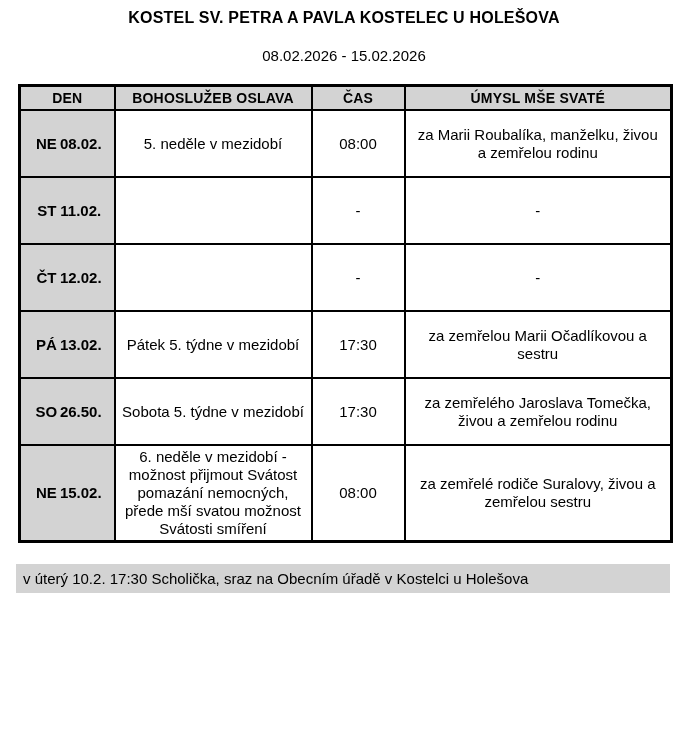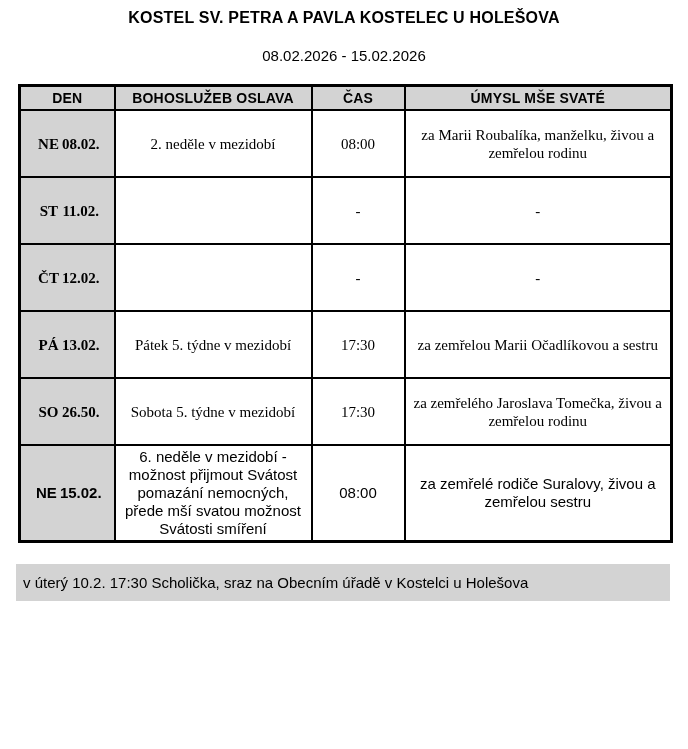--- a/index.html
+++ b/index.html
@@ -54,40 +54,40 @@
     padding: 1px 2px;
     letter-spacing: 0.2px;
   }
   table.schedule td {
     font-size: 15px;
     text-align: center;
     vertical-align: middle;
     padding: 2px 6px;
     line-height: 18px;
   }
-  tr.row { height: 67px; font-family: Liberation Serif, serif; }
+  tr.row { height: 67px; }
   tr.row-tall { height: 86px; }
   td.day-cell {
     background: #d3d3d3;
     font-weight: bold;
     text-align: left;
     padding: 2px 2px 2px 5px;
     white-space: nowrap;
   }
   td.day-cell .day-abbr {
     display: inline-block;
     min-width: 27px;
   }
   td.time-cell { padding: 2px 2px; }
   td.intention-cell { padding: 2px 3px; }
   
   .footer-note {
     box-sizing: border-box;
     width: 654px;
-    height: 37px;
+    height: 29px;
     margin: 21px 0 0 16px;
     background: #d3d3d3;
     display: flex;
     align-items: center;
     padding-left: 7px;
     font-size: 15px;
   }
 </style>
 </head>
 <body>
@@ -110,21 +110,21 @@
       <tr>
         <th>DEN</th>
         <th>BOHOSLUŽEB OSLAVA</th>
         <th>ČAS</th>
         <th>ÚMYSL MŠE SVATÉ</th>
       </tr>
     </thead>
     <tbody>
       <tr class="row">
         <td class="day-cell"><span class="day-abbr">NE</span><span>08.02.</span></td>
-        <td class="celebration-cell">2. neděle v mezidobí</td>
+        <td class="celebration-cell">5. neděle v mezidobí</td>
         <td class="time-cell">08:00</td>
         <td class="intention-cell">za Marii Roubalíka, manželku, živou a zemřelou rodinu</td>
       </tr>
       <tr class="row">
         <td class="day-cell"><span class="day-abbr">ST</span><span>11.02.</span></td>
         <td class="celebration-cell"></td>
         <td class="time-cell">-</td>
         <td class="intention-cell">-</td>
       </tr>
       <tr class="row">

